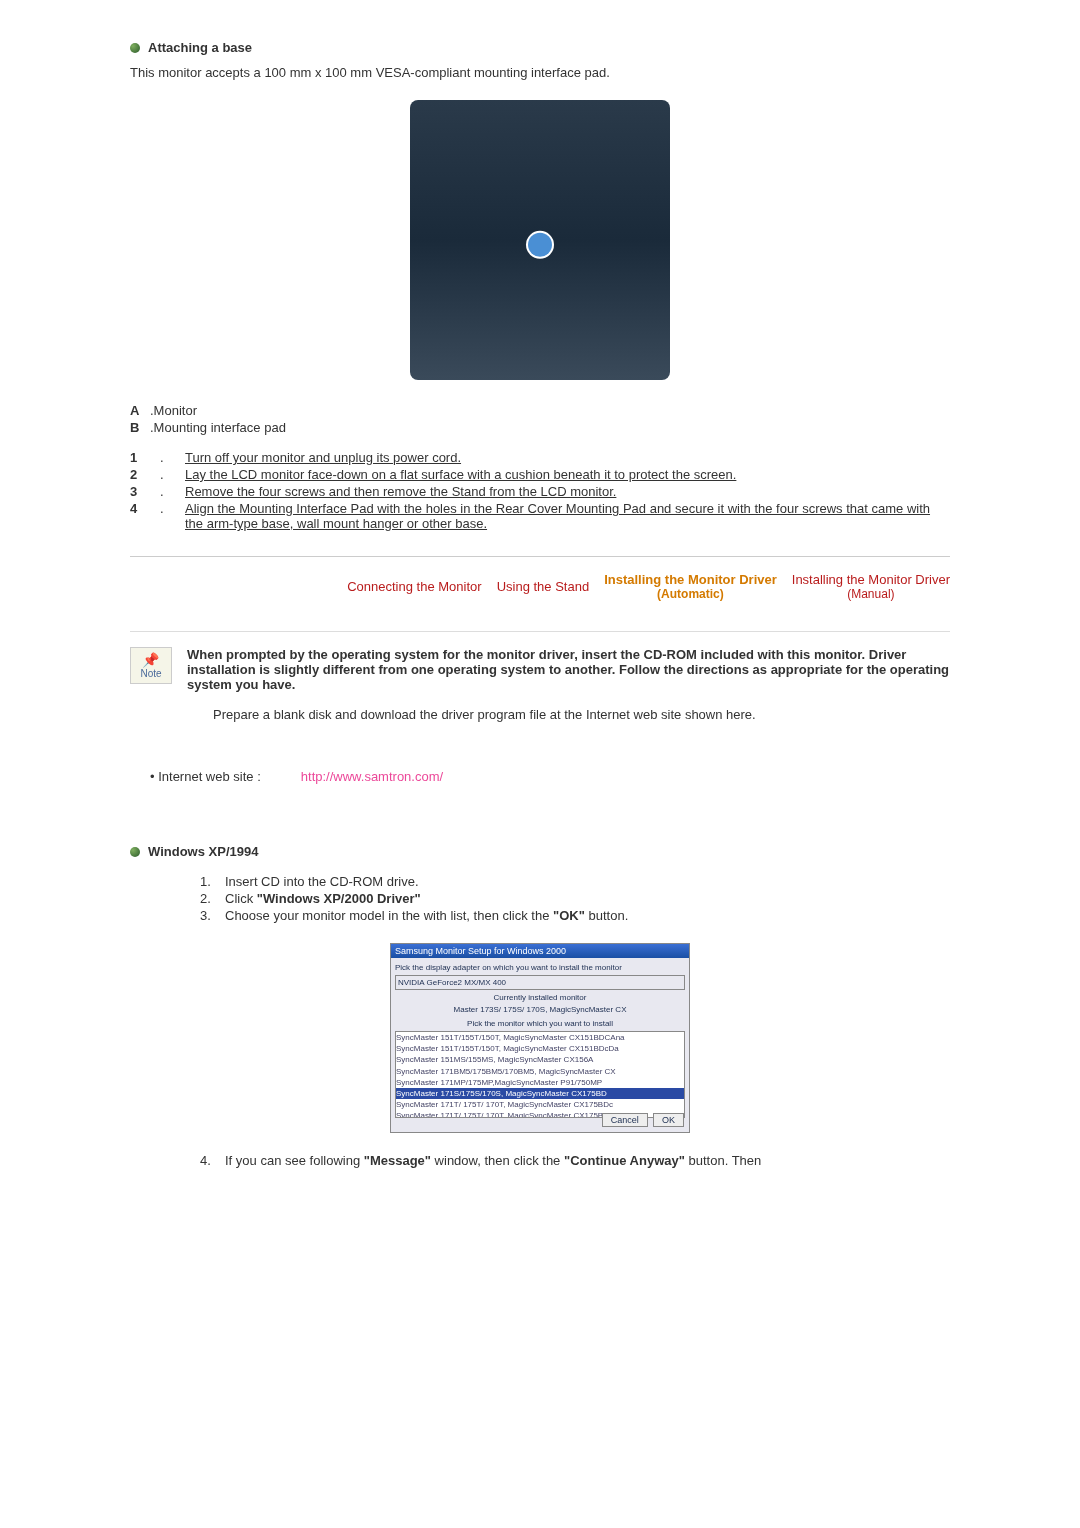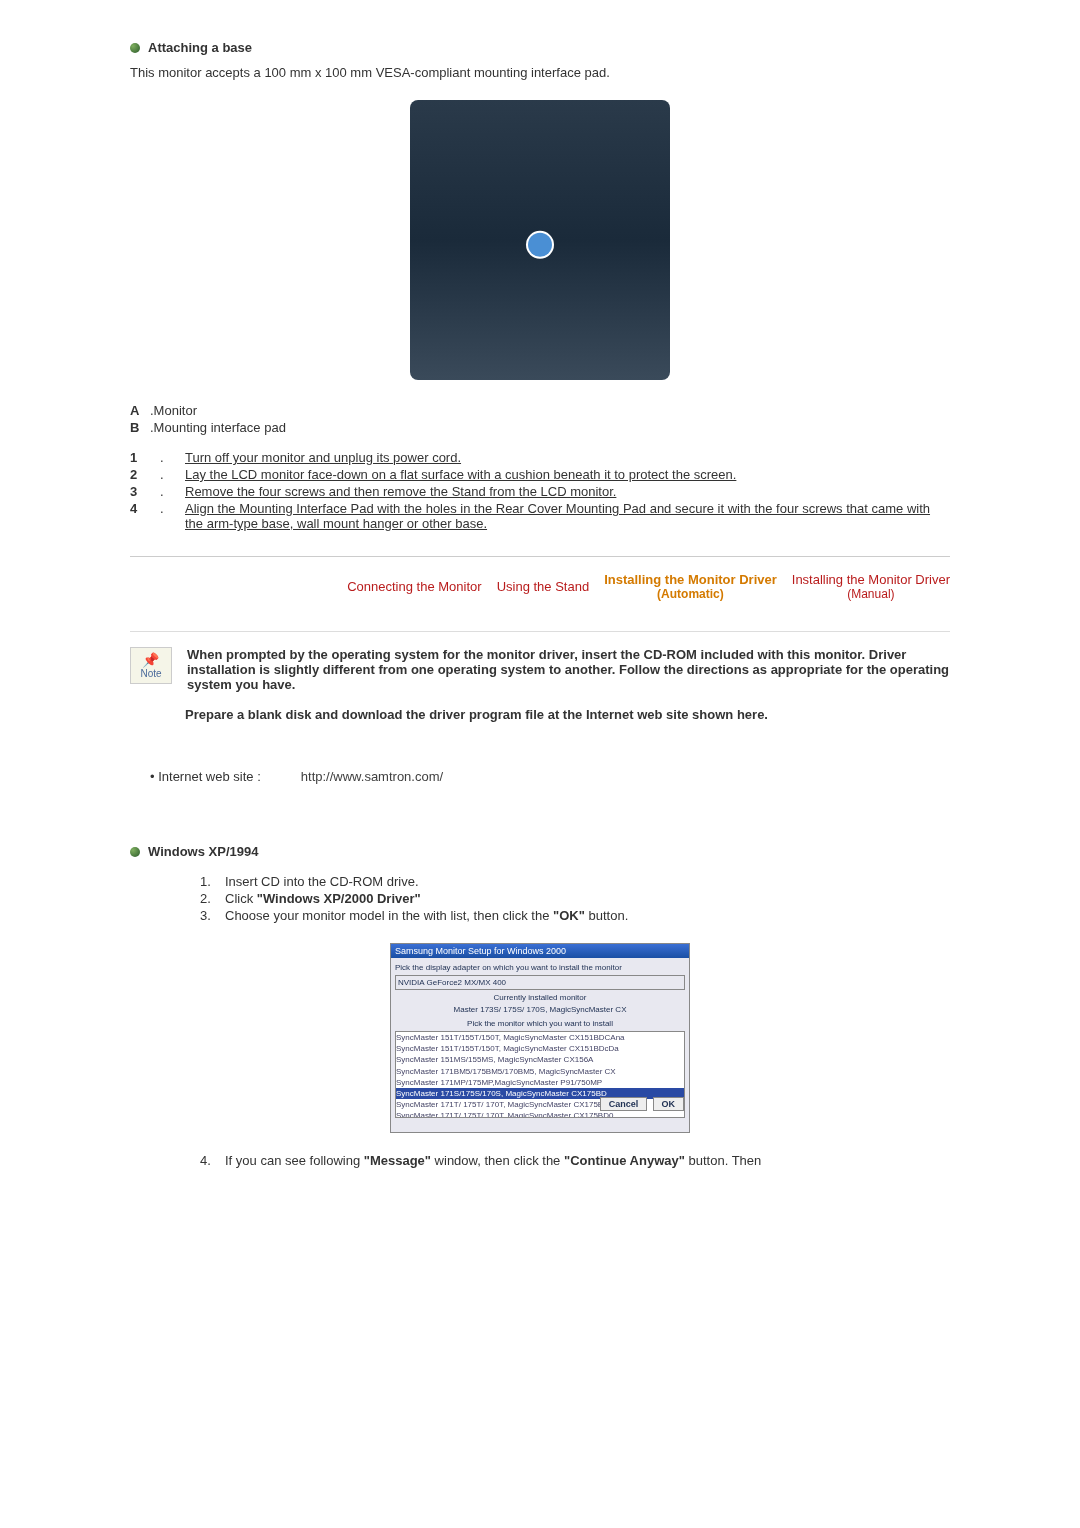--- a/index.html
+++ b/index.html
@@ -127,35 +127,34 @@
       flex-shrink: 0;
     }
     .note-pin {
       font-size: 14px;
     }
     .note-text {
       font-weight: bold;
       flex: 1;
     }
     .prepare-text {
-      margin: 15px 0 15px 55px;
-      font-weight: bold;
+      margin: 15px 0 15px 83px;
     }
     .link-row {
       margin-left: 20px;
       display: flex;
       align-items: flex-start;
       gap: 40px;
       margin-top: 47px;
     }
     .link-label::before {
       content: '• ';
     }
     .link-url {
-      color: #404040;
+      color: #ec4899;
     }
     .win-section {
       margin-top: 60px;
     }
     .ol-steps {
       margin: 15px 0 15px 70px;
     }
     .ol-row {
       display: flex;
       margin-bottom: 2px;
@@ -183,23 +182,22 @@
       color: #fff;
       padding: 2px 4px;
       margin: -4px -4px 4px -4px;
       font-size: 9px;
     }
     .dialog-body {
       line-height: 1.4;
     }
     .dialog-buttons {
       position: absolute;
-      bottom: 21px;
+      bottom: 5px;
       right: 5px;
-      font-weight: bold;
     }
     .dialog-btn {
       display: inline-block;
       border: 1px solid #888;
       background: #eee;
       padding: 1px 8px;
       font-size: 9px;
       margin-left: 3px;
     }
     .last-step {

